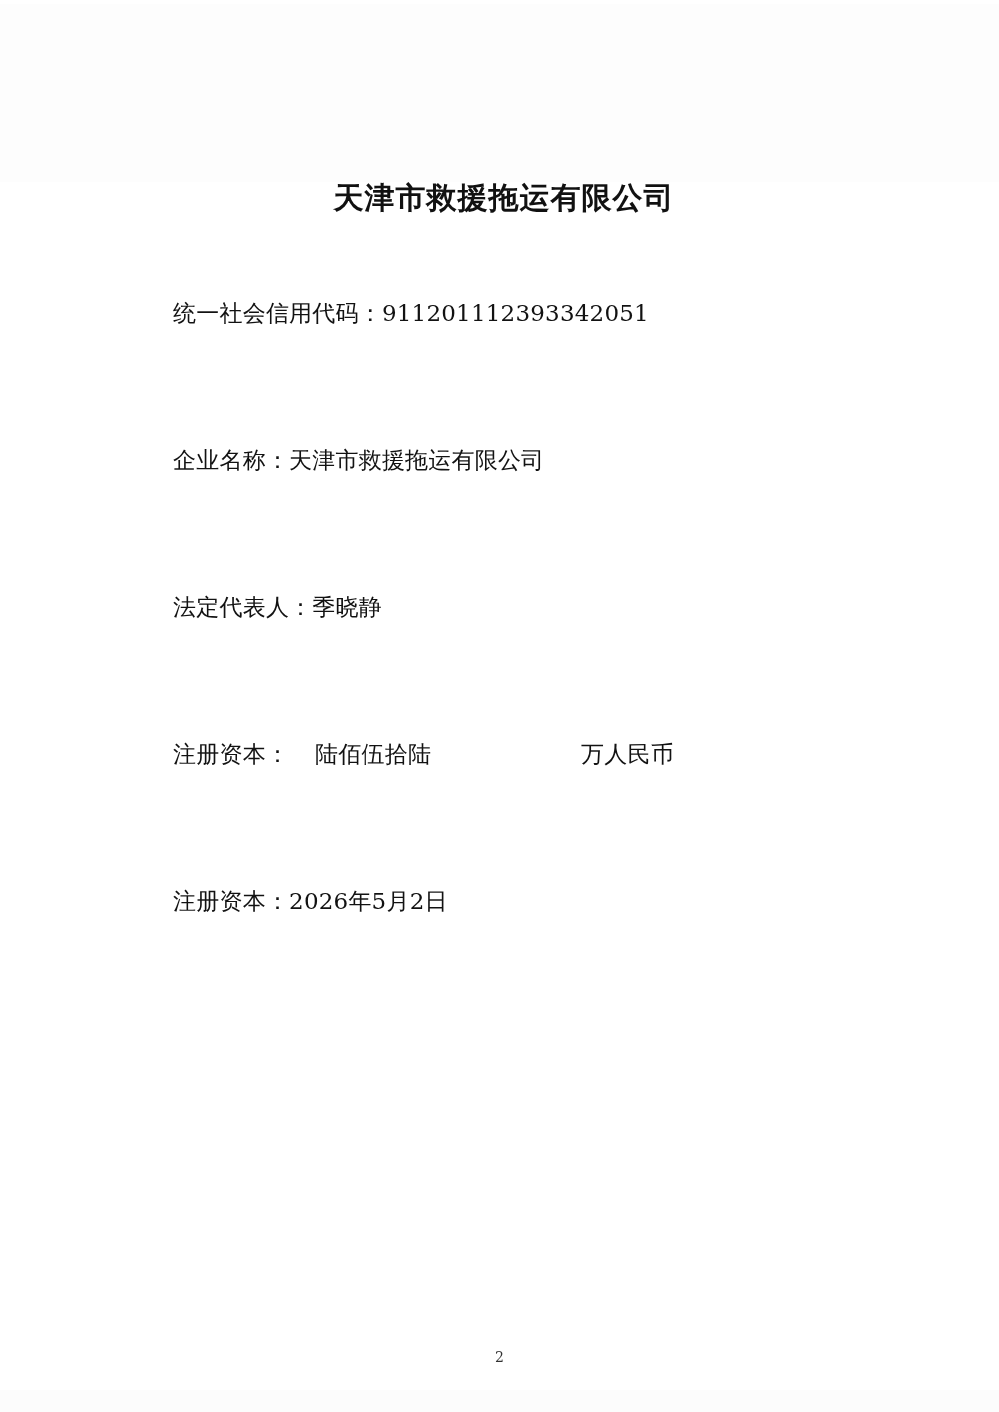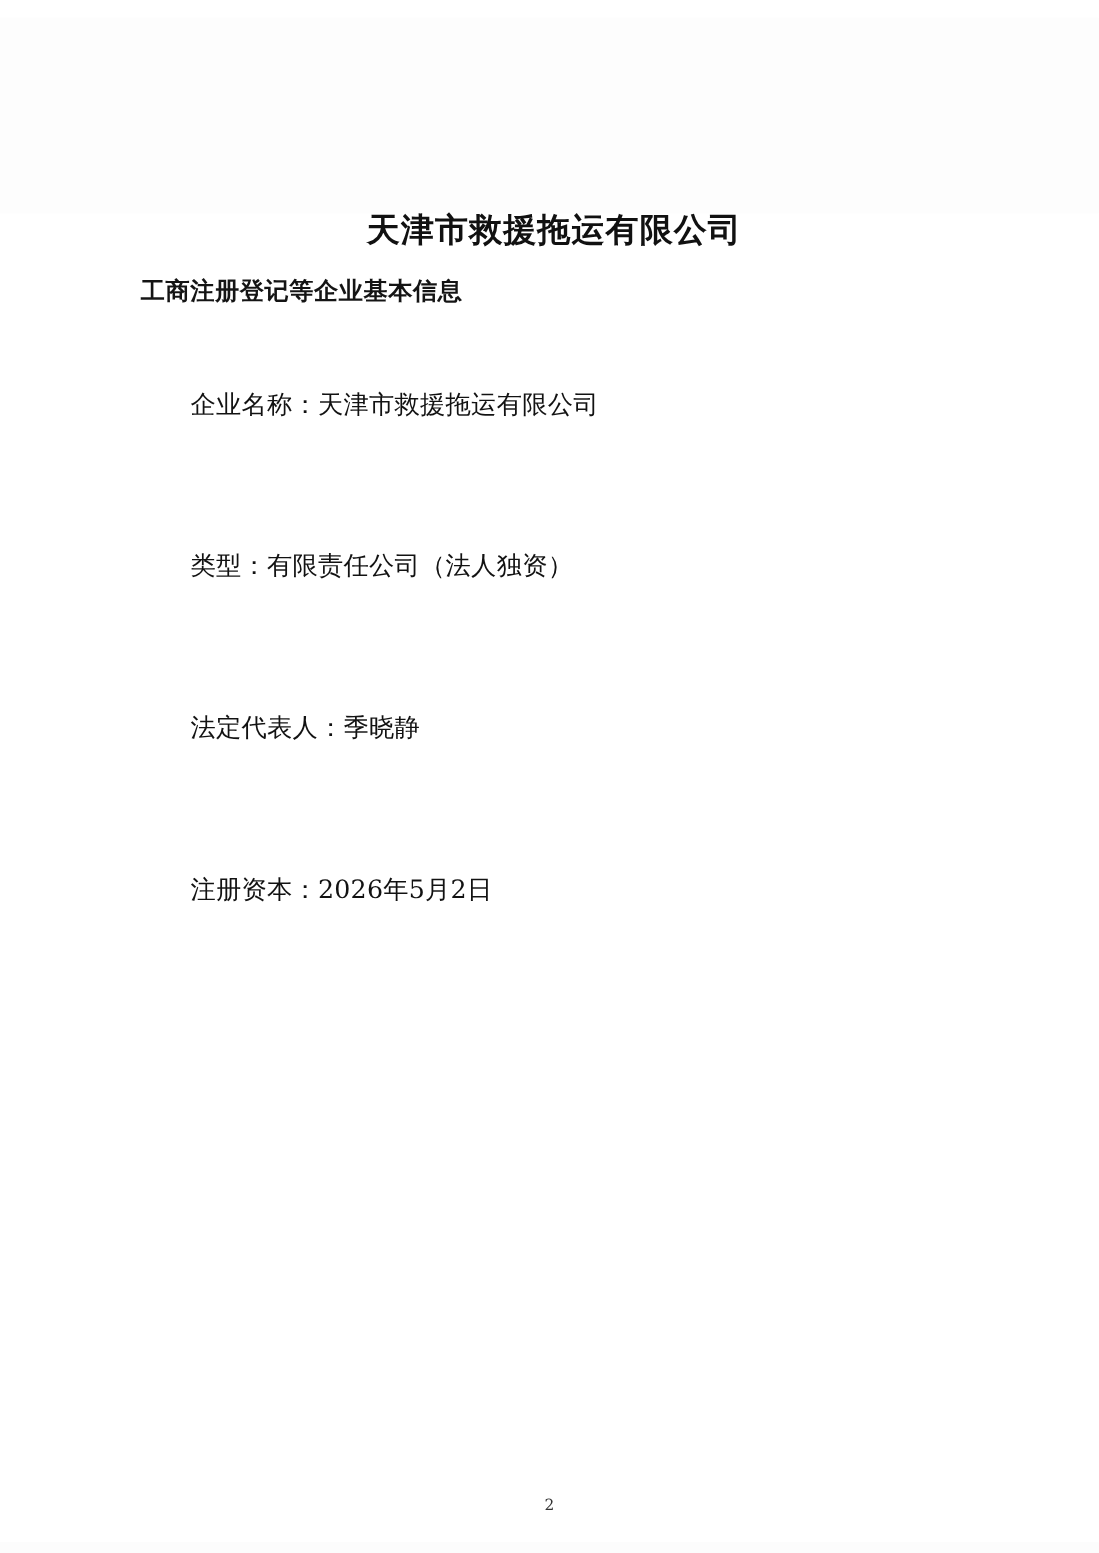--- a/index.html
+++ b/index.html
@@ -11,21 +11,21 @@
     width: 999px;
     height: 1412px;
     position: relative;
     font-family: "DejaVu Serif", "Liberation Serif", serif;
     color: #000000;
     overflow: hidden;
   }
   .page {
     position: absolute;
     left: 0;
-    top: 16px;
+    top: 4px;
     width: 999px;
     height: 1020px;
     background: #ffffff;
   }
   
   .scan-tint-top {
     position: absolute;
     left: 0; top: 0;
     width: 999px; height: 178px;
     background: #fdfdfd;
@@ -95,35 +95,37 @@
 <body>
 
 <div class="page">
   <div class="scan-tint-top"></div>
   <div class="scan-tint-bottom"></div>
 
   <div class="doc-body">
 
     <h1 class="doc-title">天津市救援拖运有限公司</h1>
 
-    <h2 class="section-heading">工商注册登记等企业基本信息</h2>
 
+    <div class="field-line">
+      <span class="label">统一社会信用代码：</span><span class="value">911201112393342051</span>
+    </div>
 
     <div class="field-line">
       <span class="label">企业名称：</span><span class="value">天津市救援拖运有限公司</span>
     </div>
 
-    <div class="field-line">
-      <span class="label">类型：</span><span class="value">有限责任公司（法人独资）</span>
-    </div>
 
     <div class="field-line">
       <span class="label">法定代表人：</span><span class="value">季晓静</span>
     </div>
 
+    <div class="field-line capital">
+      <span class="label">注册资本：</span><span class="value value-first">陆佰伍拾陆</span><span class="value unit">万人民币</span>
+    </div>
 
 
 
     <div class="field-line">
       <span class="label">注册资本：</span><span class="value">2026年5月2日</span>
     </div>
 
   </div>
 
   <div class="page-number">2</div>

